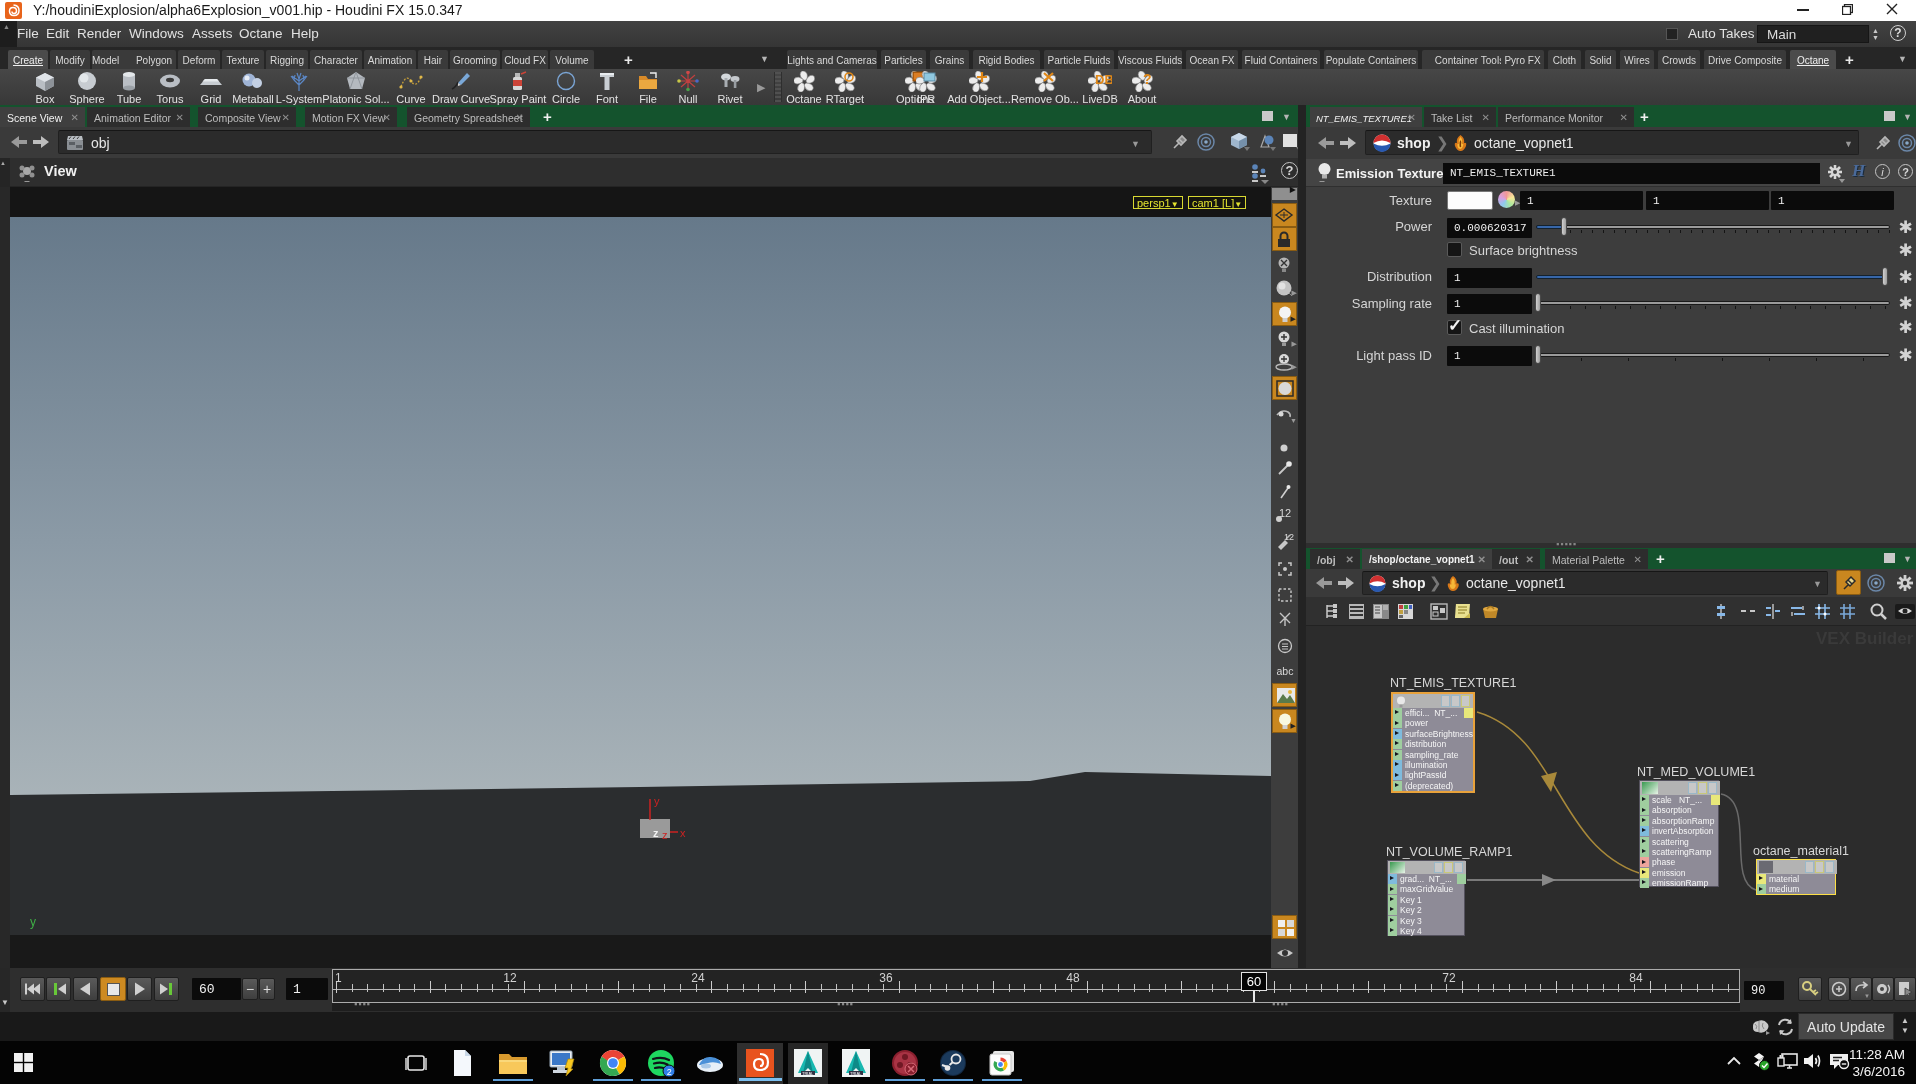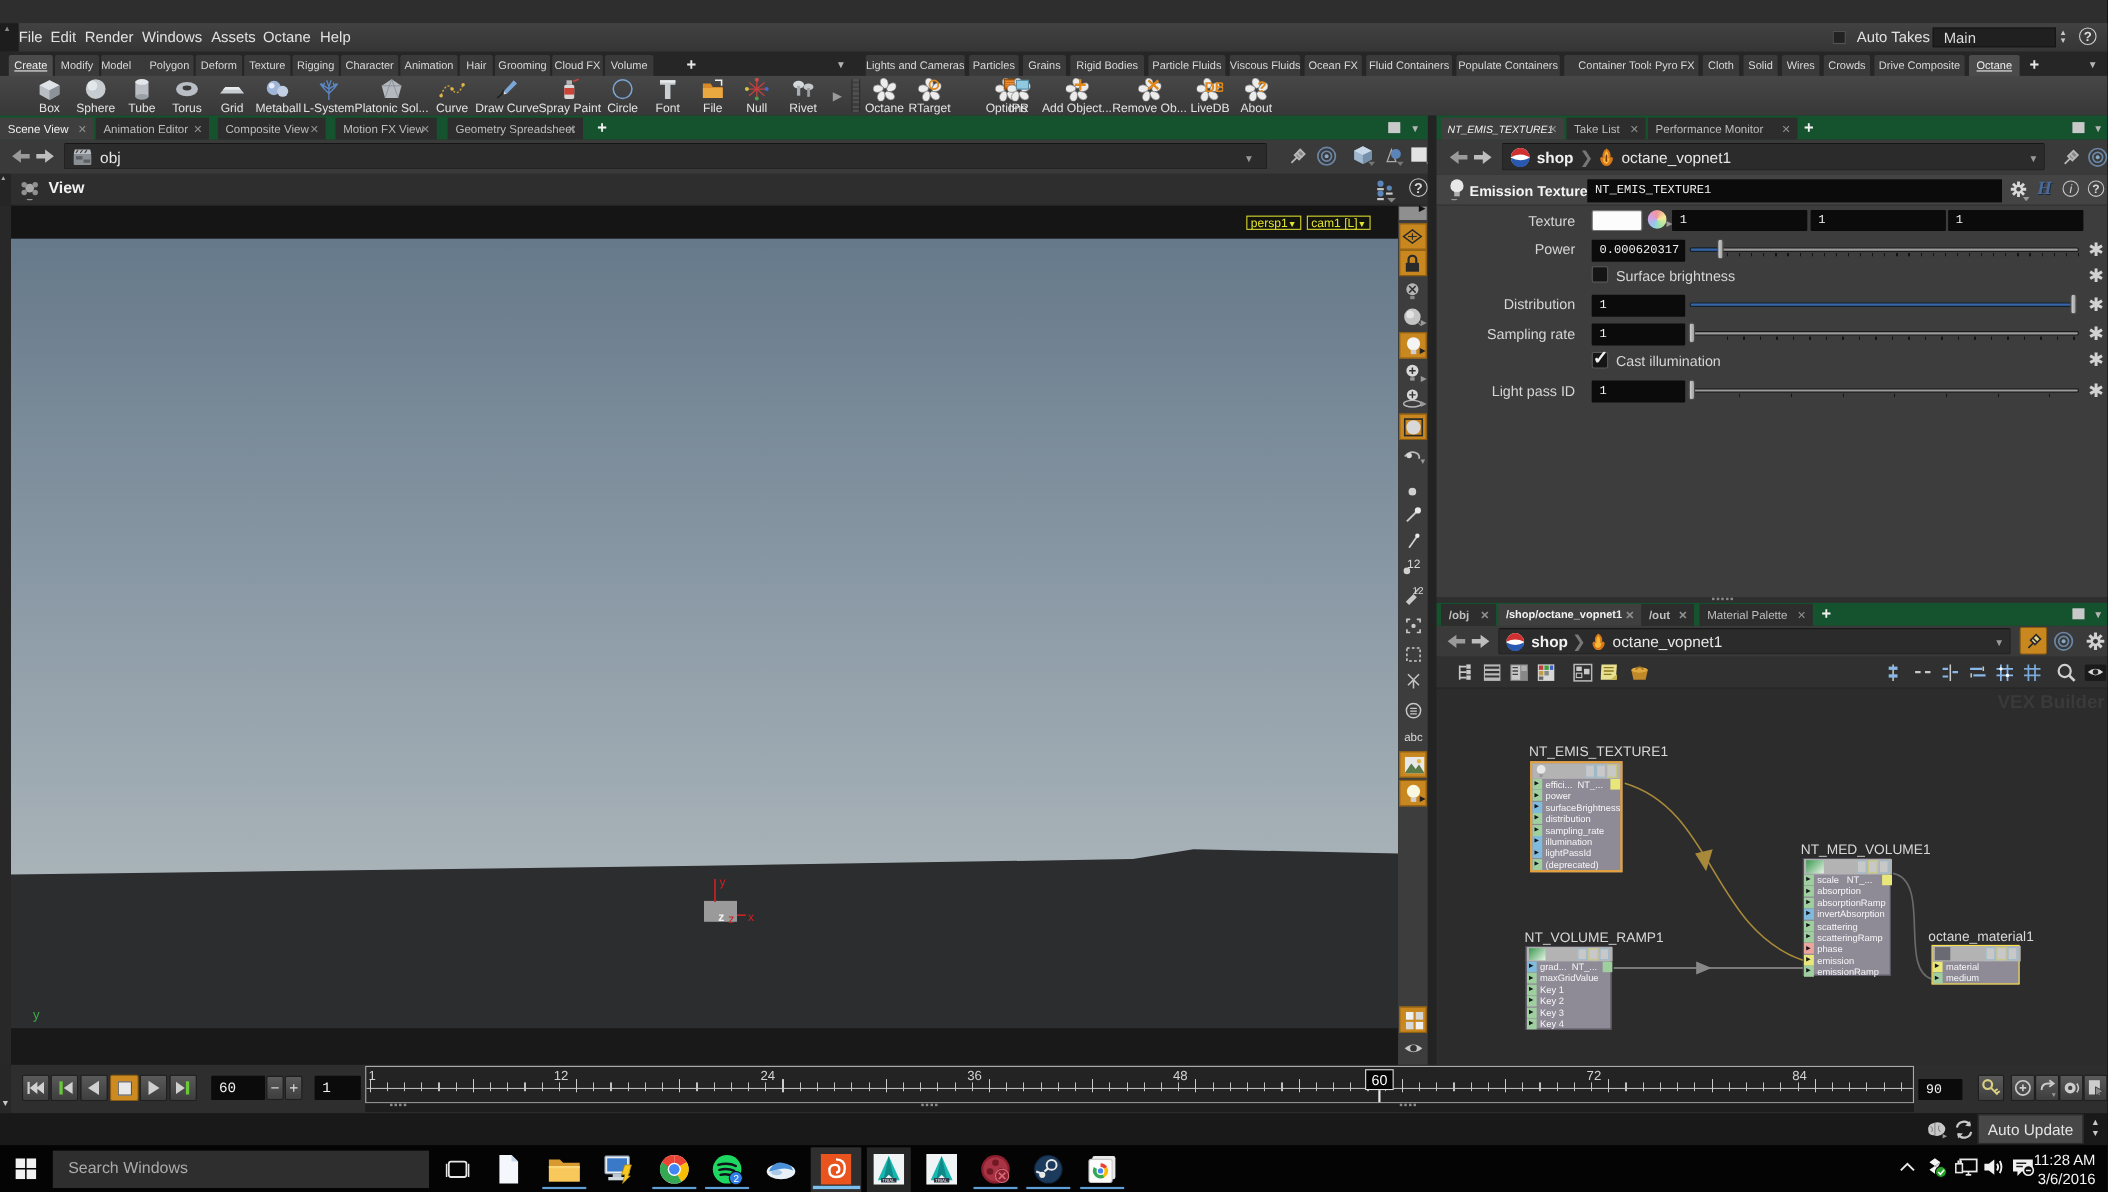--- a/index.html
+++ b/index.html
@@ -67,20 +67,35 @@
 .varr { position:absolute; right:0px; top:12px; color:#999; font-size:7px; }
 .tickrow { height:3px; background:repeating-linear-gradient(90deg,#141414 0 1px,transparent 1px 11px); }
 .tickrow2 { height:3px; background:repeating-linear-gradient(90deg,#141414 0 1px,transparent 1px 15px); }
 .tickrow3 { height:3px; background:repeating-linear-gradient(90deg,#141414 0 1px,transparent 1px 47px); }
 .rl { top:1px; color:#d2d2d2; font-size:12px; }
 </style>
 </head>
 <body>
 <div class="app">
 
+<div class="abs" id="titlebar">
+  <svg class="abs" style="left:5px;top:2px" width="17" height="17" viewBox="0 0 17 17">
+    <rect x="0" y="0" width="17" height="17" rx="2" fill="#e8641b"></rect>
+    <path d="M8.5 3 Q14 3.5 14 8.5 Q14 13.5 9 13.5 Q4.5 13.5 4.5 9 Q4.5 5.5 8 5.5 Q11.5 5.5 11.5 9 Q11.5 11.5 9 11.5 Q7 11.5 7 9.5" stroke="#fff" stroke-width="1.5" fill="none"></path>
+  </svg>
+  <span class="ttext">Y:/houdiniExplosion/alpha6Explosion_v001.hip - Houdini FX 15.0.347</span>
+  <div class="abs" style="left:1797px;top:9px;width:12px;height:1.5px;background:#222"></div>
+  <svg class="abs" style="left:1842px;top:4px" width="11" height="11" viewBox="0 0 11 11">
+        <rect x="2.5" y="0.5" width="8" height="8" fill="none" stroke="#222" stroke-width="1.3"></rect>
+        <rect x="0.5" y="2.5" width="8" height="8" fill="#fff" stroke="#222" stroke-width="1.3"></rect>
+      </svg>
+  <svg class="abs" style="left:1886px;top:3px" width="12" height="12" viewBox="0 0 12 12">
+        <path d="M1 1 L11 11 M11 1 L1 11" stroke="#222" stroke-width="1.4"></path>
+      </svg>
+</div>
 
 <div class="abs" id="menubar">
   <span class="mi" style="left:17px">File</span>
   <span class="mi" style="left:46px">Edit</span>
   <span class="mi" style="left:77px">Render</span>
   <span class="mi" style="left:129px">Windows</span>
   <span class="mi" style="left:192px">Assets</span>
   <span class="mi" style="left:239px">Octane</span>
   <span class="mi" style="left:291px">Help</span>
   <div class="abs" style="left:1666px;top:7px;width:12px;height:12px;background:#222;border:1px solid #555"></div>
@@ -1021,21 +1036,20 @@
   <div class="abs" style="left:1901px;top:4px;color:#c9c9c9;font-size:8px;line-height:10px">▲<br>▼</div>
 </div>
 
 <div class="abs" id="taskbar">
   <svg class="abs" style="left:14px;top:12px" width="19" height="19">
         <rect x="0" y="0" width="8.8" height="8.8" fill="#f2f2f2"></rect>
         <rect x="10.2" y="0" width="8.8" height="8.8" fill="#f2f2f2"></rect>
         <rect x="0" y="10.2" width="8.8" height="8.8" fill="#f2f2f2"></rect>
         <rect x="10.2" y="10.2" width="8.8" height="8.8" fill="#f2f2f2"></rect>
       </svg>
-  <div class="abs" style="left:48px;top:5px;width:342px;height:34px;background:#2e2e2e;color:#ababab;font-size:14.5px;padding:8px 0 0 14px">Search Windows</div>
   <svg class="abs" style="left:404px;top:13px" width="24" height="18">
         <rect x="4" y="2" width="16" height="14" rx="2" fill="none" stroke="#e8e8e8" stroke-width="1.6"></rect>
         <path d="M2 4 L2 16 M22 4 L22 16" stroke="#e8e8e8" stroke-width="1.4"></path>
       </svg>
   <svg class="abs tb" style="left:450px;top:8px" width="24" height="28">
         <path d="M4 1 L15 1 L21 7 L21 27 L4 27 Z" fill="#f4f8fc"></path>
         <path d="M15 1 L15 7 L21 7 Z" fill="#c8d8e8"></path>
       </svg>
   <svg class="abs tb" style="left:498px;top:10px" width="30" height="24">
         <path d="M1 3 L11 3 L14 6 L29 6 L29 23 L1 23 Z" fill="#d89a2e"></path>

